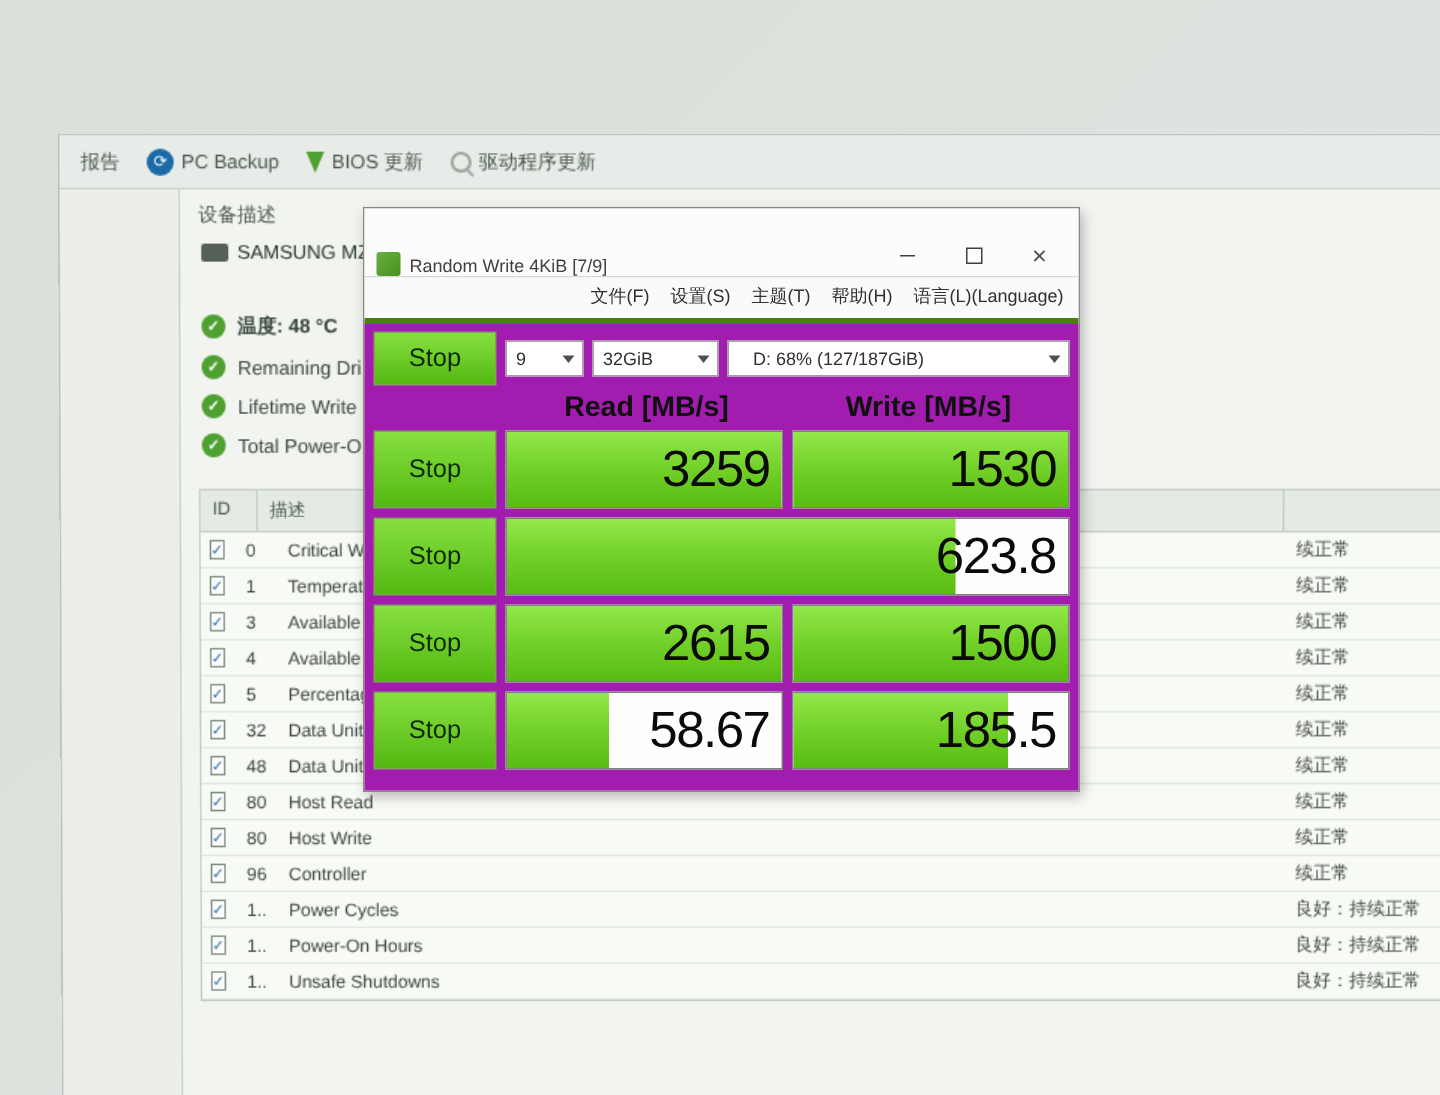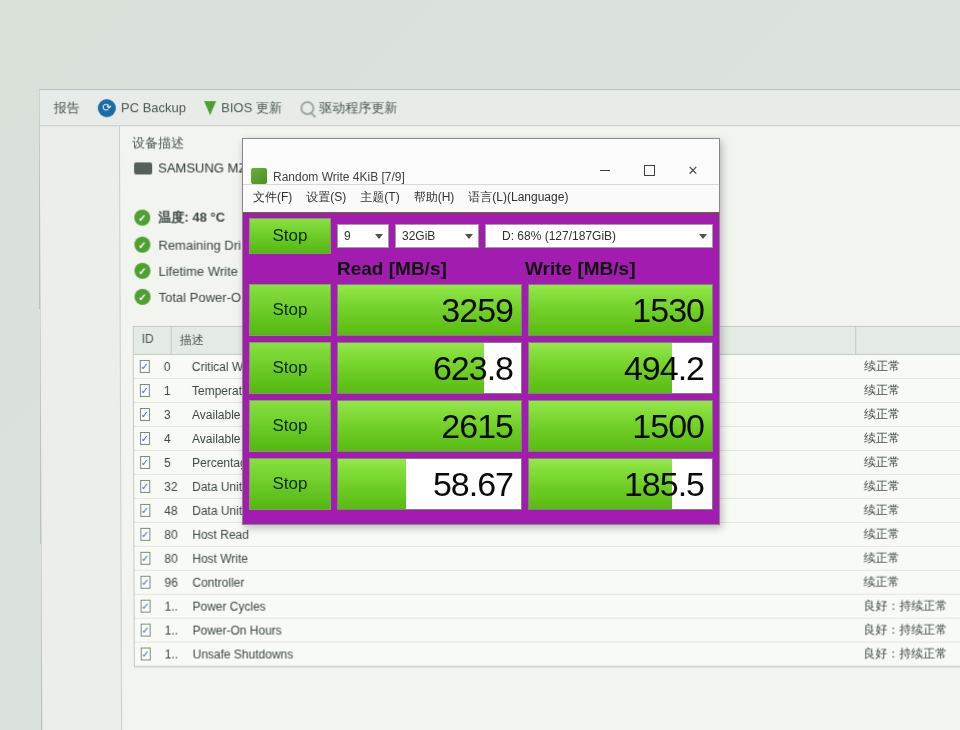--- a/index.html
+++ b/index.html
@@ -199,22 +199,23 @@
     }
     .win-btn.min::before { content: ''; width: 10px; border-top: 1px solid #404040; }
     .win-btn.max::before { content: ''; width: 9px; height: 9px; border: 1px solid #404040; }
     .win-btn.close::before { content: '✕'; font-size: 13px; }
     .menubar {
       display: flex;
       gap: 14px;
       padding: 4px 10px 6px;
       font-size: 12px;
       color: #303030;
-      border-bottom: 1px solid #4d7c0f;
+      border-bottom: 4px solid #4d7c0f;
       background: #fafafa;
+      justify-content: flex-end;
     }
     .bench-body {
       padding: 5px 6px 8px;
       background: #a21caf;
     }
     .controls-row {
       display: flex;
       gap: 6px;
       align-items: center;
       margin-bottom: 4px;
@@ -250,20 +251,21 @@
     .sel.s1 { width: 52px; }
     .sel.s2 { width: 84px; }
     .sel.s3 { flex: 1; padding-left: 16px; }
     .rw-headers {
       display: flex;
       margin: 2px 0 4px;
     }
     .rw-headers .spacer { width: 88px; }
     .rw-headers .h {
       flex: 1;
+      text-align: center;
       font-size: 19px;
       font-weight: bold;
       color: #101010;
       font-family: Arial, sans-serif;
     }
     .bench-row {
       display: flex;
       gap: 6px;
       margin-bottom: 6px;
     }
@@ -505,24 +507,20 @@
             <div class="value-fill" style="width:100%"></div>
             <div class="value-text">1530</div>
           </div>
         </div>
         <div class="bench-row">
           <div class="big-btn row-btn">Stop</div>
           <div class="value-cell">
             <div class="value-fill" style="width:80%"></div>
             <div class="value-text">623.8</div>
           </div>
-          <div class="value-cell">
-            <div class="value-fill" style="width:78%"></div>
-            <div class="value-text">494.2</div>
-          </div>
         </div>
         <div class="bench-row">
           <div class="big-btn row-btn">Stop</div>
           <div class="value-cell">
             <div class="value-fill" style="width:100%"></div>
             <div class="value-text">2615</div>
           </div>
           <div class="value-cell">
             <div class="value-fill" style="width:100%"></div>
             <div class="value-text">1500</div>

